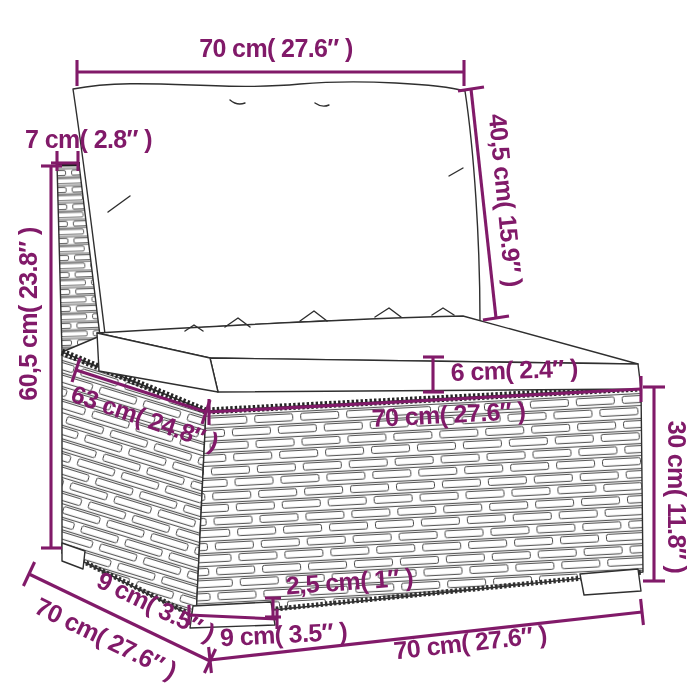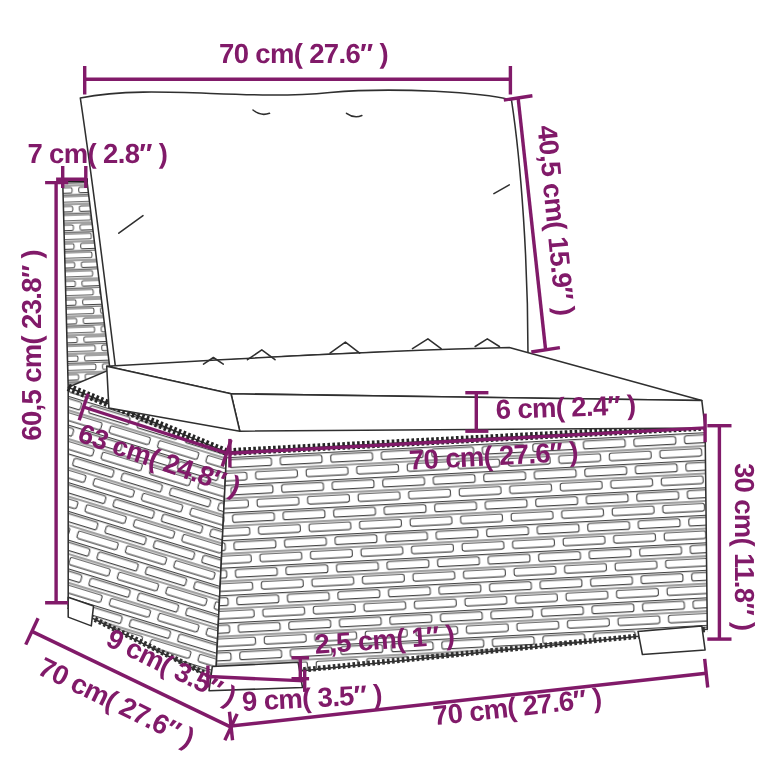--- a/index.html
+++ b/index.html
@@ -2,21 +2,20 @@
 <html><head>
 <meta charset="utf-8">
 <style>
   html,body{margin:0;padding:0;background:#ffffff;}
   .stage{
     position:relative;
     width:700px;height:700px;
     background:#ffffff;
     font-family:"Liberation Sans","DejaVu Sans",sans-serif;
     overflow:hidden;
-    border-radius:15px;
   }
   svg{display:block;}
   .dim-text{
     font-family:"Liberation Sans","DejaVu Sans",sans-serif;
     font-weight:700;
     font-size:25px;
     letter-spacing:-0.6px;
     fill:#811a69;
     stroke:none;
   }

